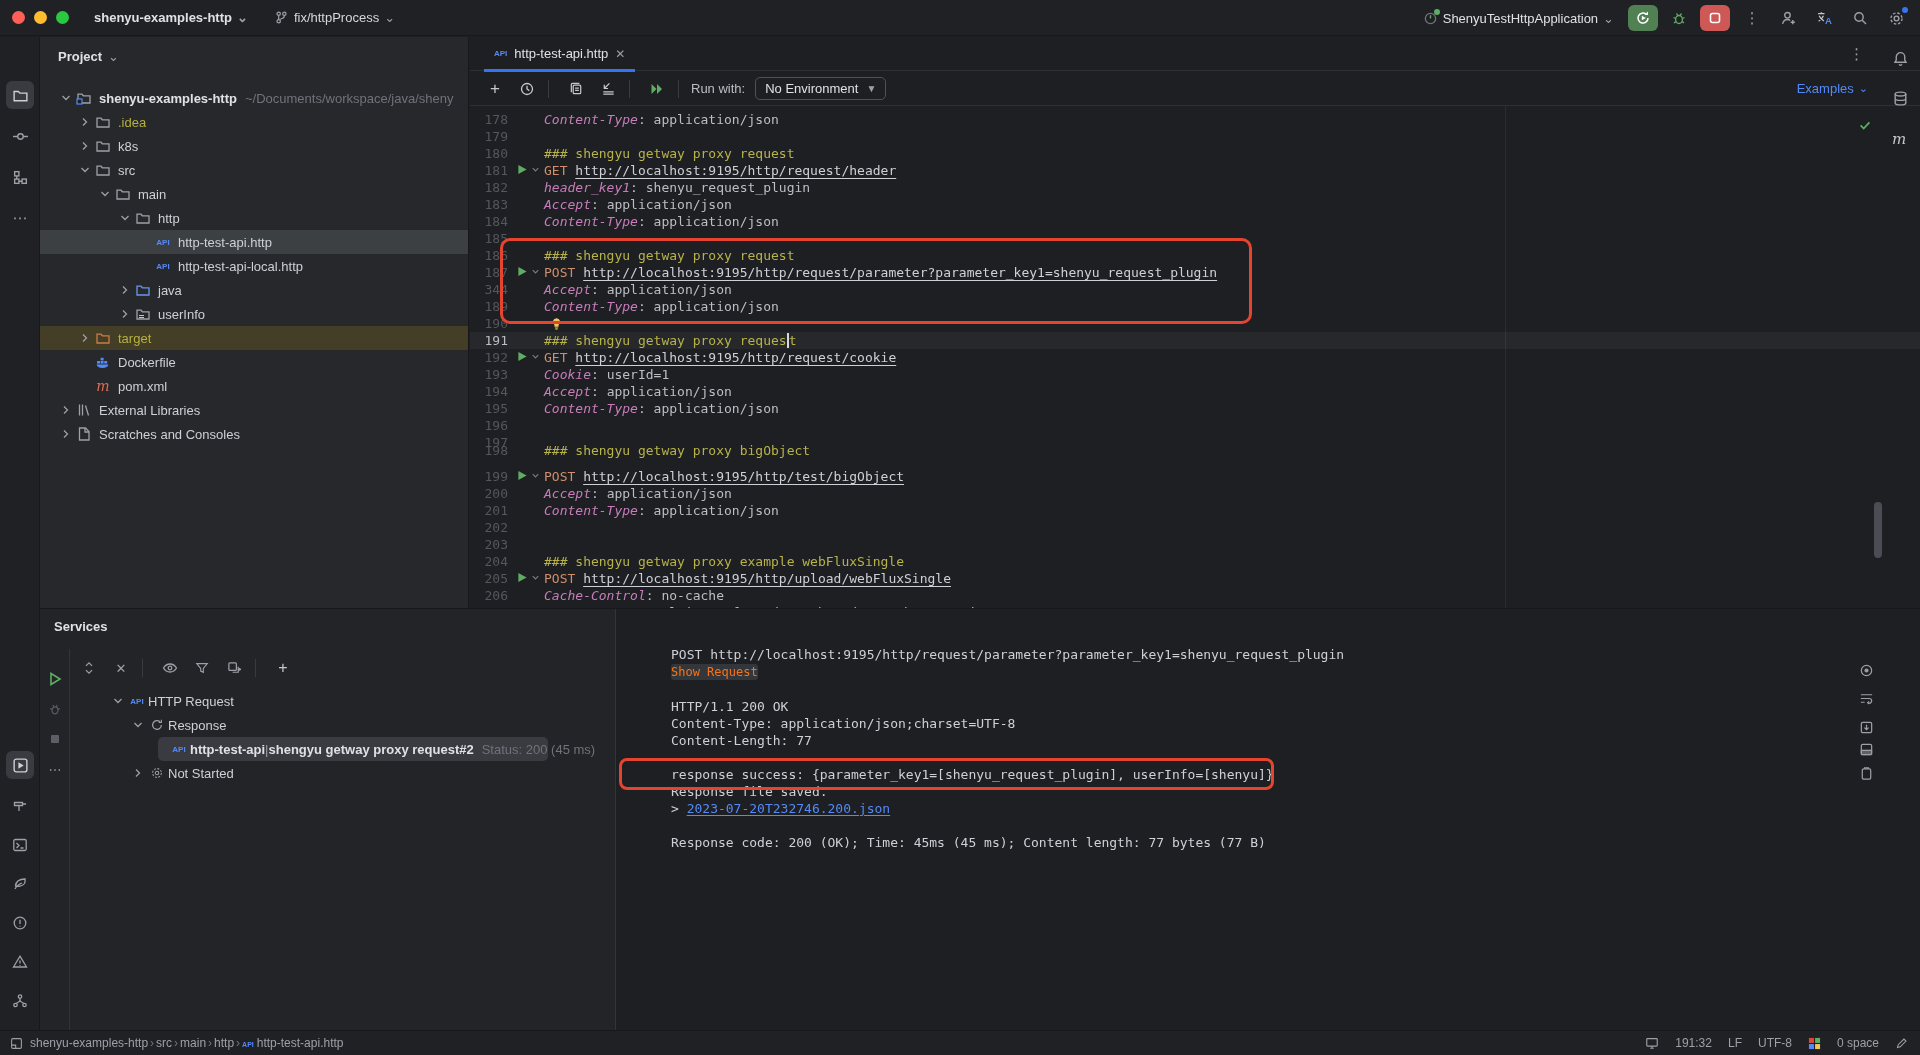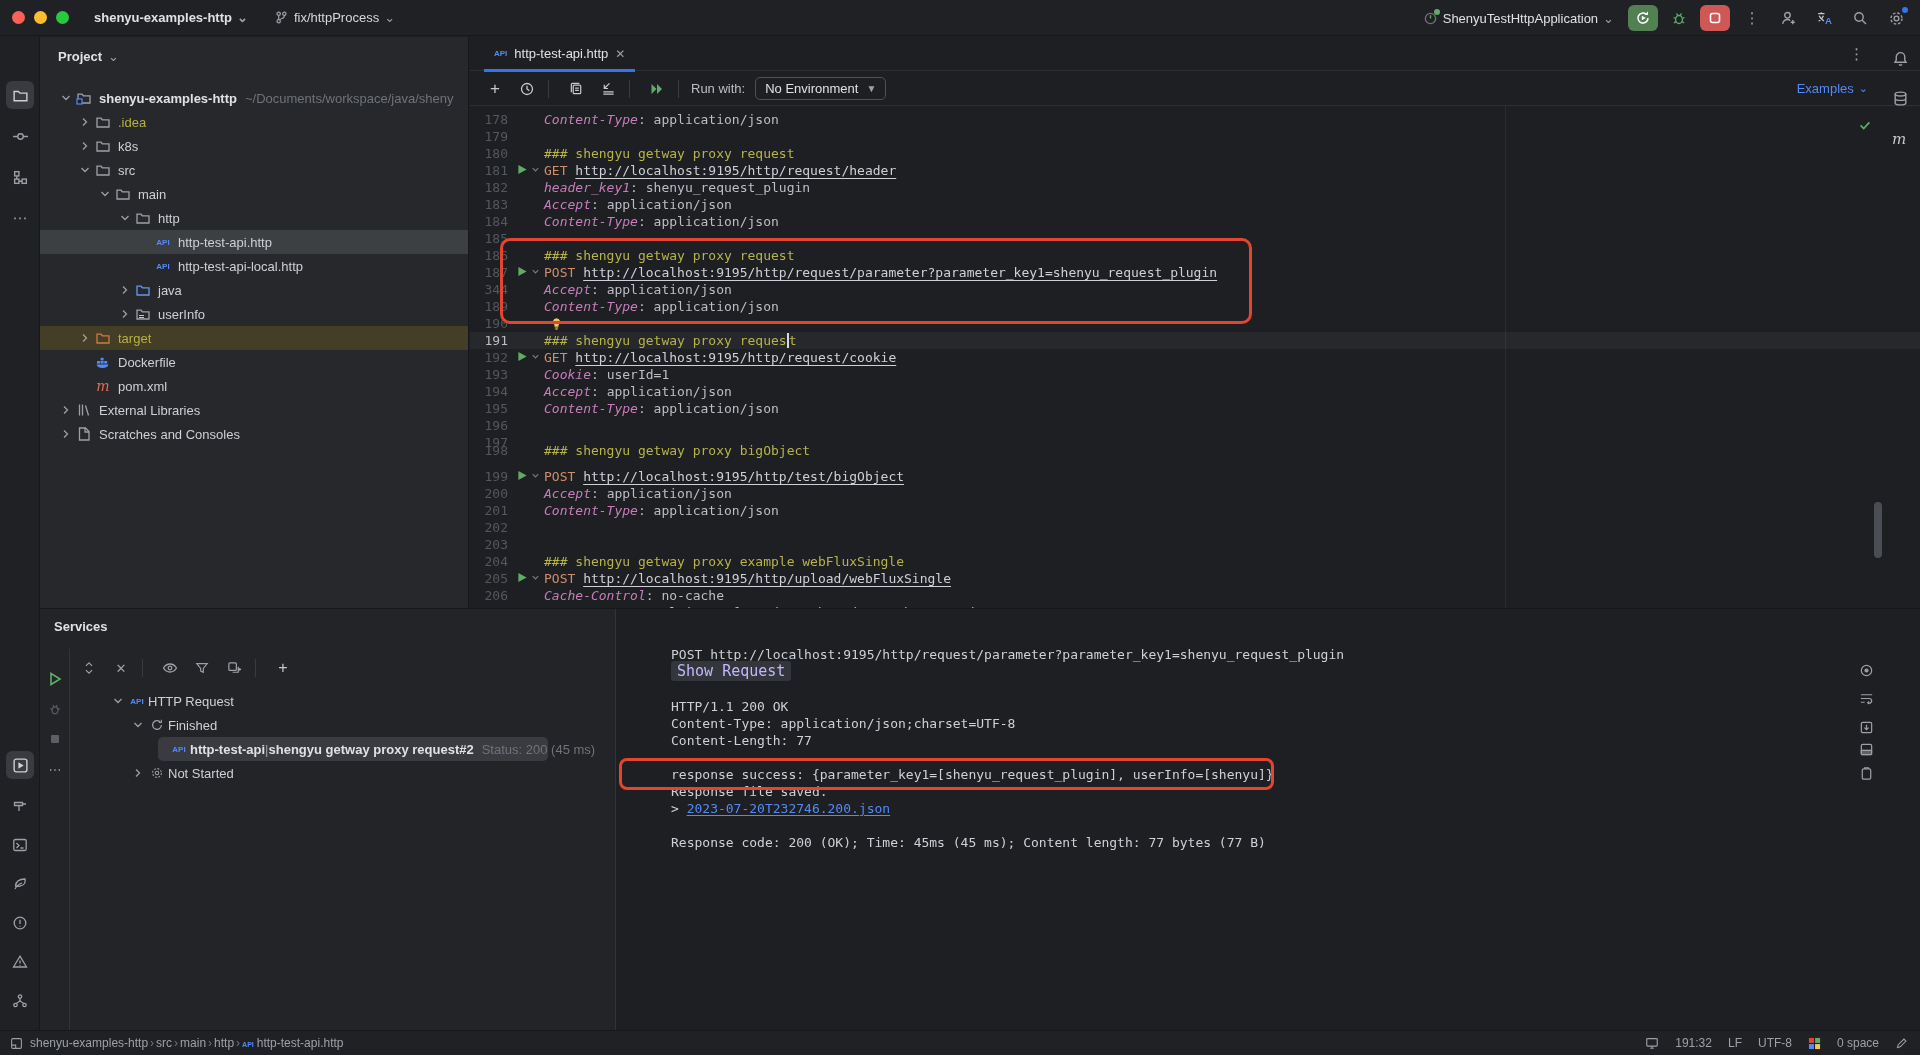--- a/index.html
+++ b/index.html
@@ -101,21 +101,21 @@
   #sv-htoolbar { position:absolute; left:30px; top:44px; width:540px; height:30px; display:flex; align-items:center; }
   .sv-tree-row { position:absolute; height:24px; display:flex; align-items:center; white-space:nowrap; color:#ced0d6; }
   .sv-pill { position:absolute; left:118px; width:390px; height:24px; background:#393b40; border-radius:5px; }
   .sv-bold { font-weight:bold; color:#dfe1e5; }
   .sv-status { color:#6f737a; margin-left:8px; }
   #sv-console {
     position:absolute; left:575px; top:0px; width:1305px; height:422px; background:#1e1f22;
     font-family:"DejaVu Sans Mono", monospace; font-size:13px; border-left:1px solid #323438;
   }
   .con-line { position:absolute; left:55px; height:17px; line-height:17px; white-space:pre; color:#ced0d6; }
-  .con-chip { background:#33363a; color:#c4b5fd; border-radius:3px; padding:1px 6px; font-size:15px; }
+  .con-chip { background:#33363a; color:#f97316; border-radius:3px; padding:1px 0; font-size:12px; }
   .con-link { color:#548af7; text-decoration:underline; text-underline-offset:2px; }
   #con-box { position:absolute; left:3px; top:149px; width:655px; height:32px; border:3px solid #e5442e; border-radius:8px; pointer-events:none; }
   .con-ric { position:absolute; left:1243px; color:#9da0a7; }
 
   
   #statusbar {
     position:absolute; left:0; top:1030px; width:1920px; height:25px;
     background:#1f2124; border-top:1px solid #17181b;
     display:flex; align-items:center; color:#9da0a7; font-size:12px;
   }
@@ -694,21 +694,21 @@
             <svg width="16" height="16" viewBox="0 0 16 16" fill="none" stroke="#9da0a7" stroke-width="1.3">
               <path d="M4.5 6l3.5 3.5L11.5 6"></path>
             </svg>
           </span>
           <span class="chev-box" style="margin:0 3px;">
             <svg width="14" height="14" viewBox="0 0 16 16" fill="none" stroke="#9da0a7" stroke-width="1.4">
               <path d="M13 8a5 5 0 1 1-1.6-3.7"></path>
               <path d="M13 2v3h-3" stroke-width="1.2"></path>
             </svg>
           </span>
-          <span>Finished</span>
+          <span>Response</span>
         </div>
         <div class="sv-pill" style="top: 128px;"></div>
         <div class="sv-tree-row" style="top: 128px; left: 112px;">
           <span class="chev-box"></span>
           <span class="chev-box" style="margin:0 3px;">
             <span class="api-badge">API</span>
           </span>
           <span class="sv-bold">http-test-api</span>
           <span style="color:#9da0a7"> | </span>
           <span class="sv-bold">shengyu getway proxy request#2</span>

